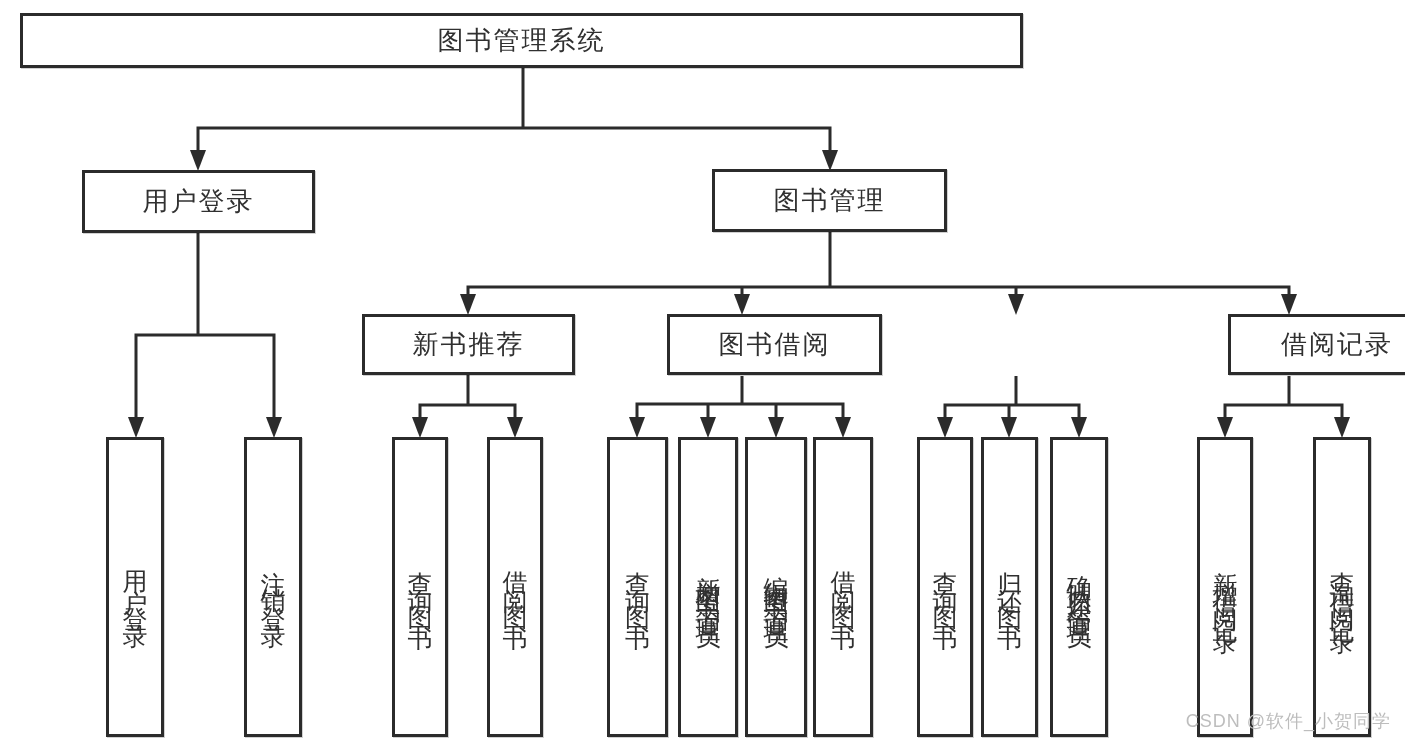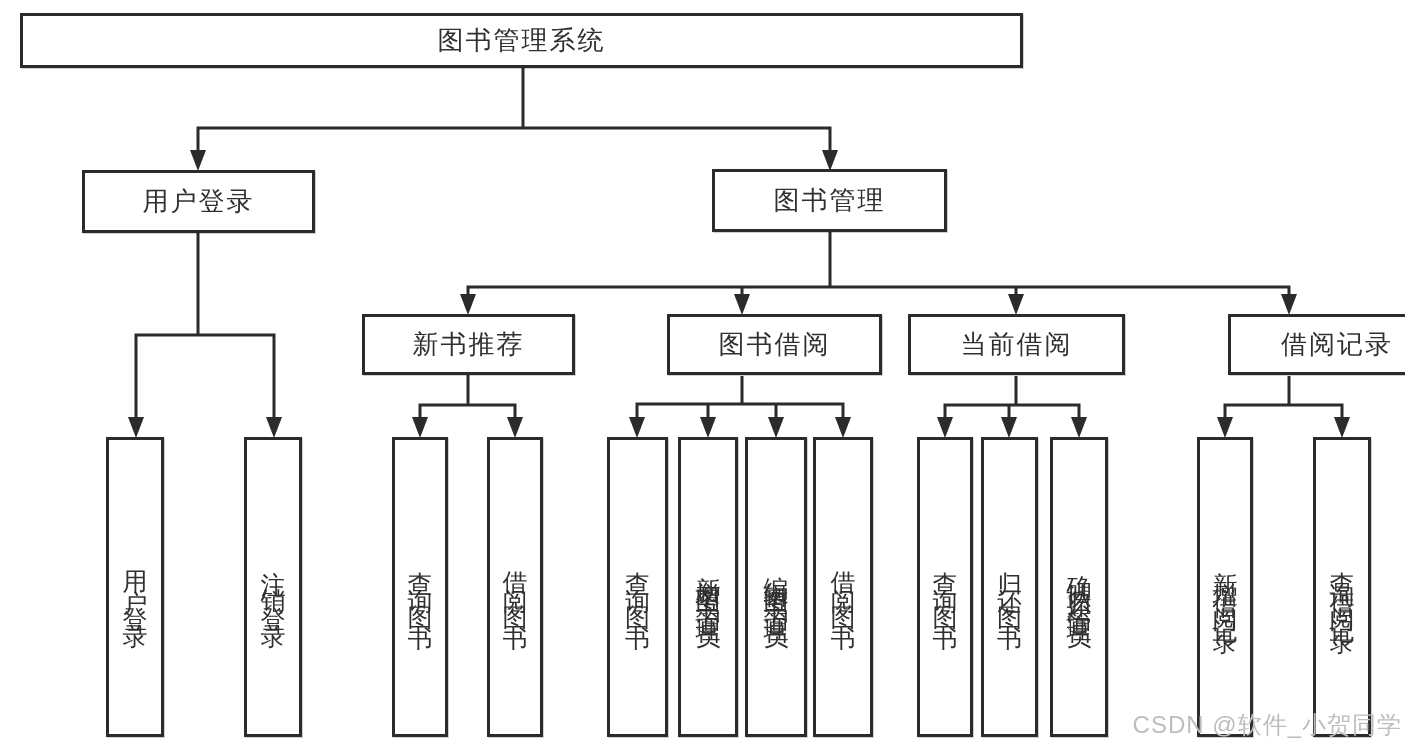--- a/index.html
+++ b/index.html
@@ -47,22 +47,22 @@
     font-size: 25px;
     letter-spacing: 7px;
     line-height: 1;
     text-align: center;
   }
   .vbox.wide-gap { letter-spacing: 18px; }
   .vbox.mid-gap  { letter-spacing: 12px; }
   .watermark {
     position: absolute;
     top: 709px;
-    right: 3px;
-    font-size: 24px;
+    right: 14px;
+    font-size: 18px;
     color: var(--wm);
     letter-spacing: 1px;
     white-space: nowrap;
   }
 </style>
 </head>
 <body>
 
 <div class="stage">
 
@@ -109,21 +109,20 @@
     </g>
   </svg>
 
   <div class="node hbox" style="left:20px; top:13px; width:1003px; height:55px;">图书管理系统</div>
 
   <div class="node hbox" style="left:82px; top:170px; width:233px; height:63px;">用户登录</div>
   <div class="node hbox" style="left:362px; top:314px; width:213px; height:61px;">新书推荐</div>
 
   <div class="node hbox" style="left:712px; top:169px; width:235px; height:63px;">图书管理</div>
   <div class="node hbox" style="left:667px; top:314px; width:215px; height:61px;">图书借阅</div>
-  <div class="node hbox" style="left:908px; top:314px; width:217px; height:61px;">当前借阅</div>
   <div class="node hbox" style="left:1228px; top:314px; width:218px; height:61px;">借阅记录</div>
 
   <div class="node vbox wide-gap" style="left:106px; width:58px;">用户登录</div>
   <div class="node vbox wide-gap" style="left:244px; width:58px;">注销登录</div>
 
   <div class="node vbox wide-gap" style="left:392px; width:56px;">查询图书</div>
   <div class="node vbox wide-gap" style="left:487px; width:56px;">借阅图书</div>
 
   <div class="node vbox wide-gap" style="left:607px; width:61px;">查询图书</div>
   <div class="node vbox" style="left:678px; width:60px;">新增图书（管理员）</div>

